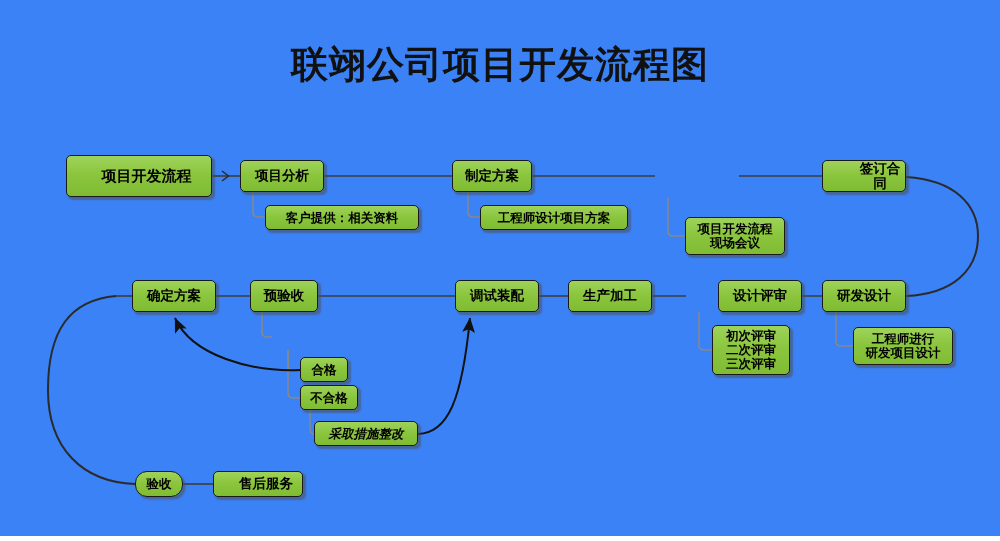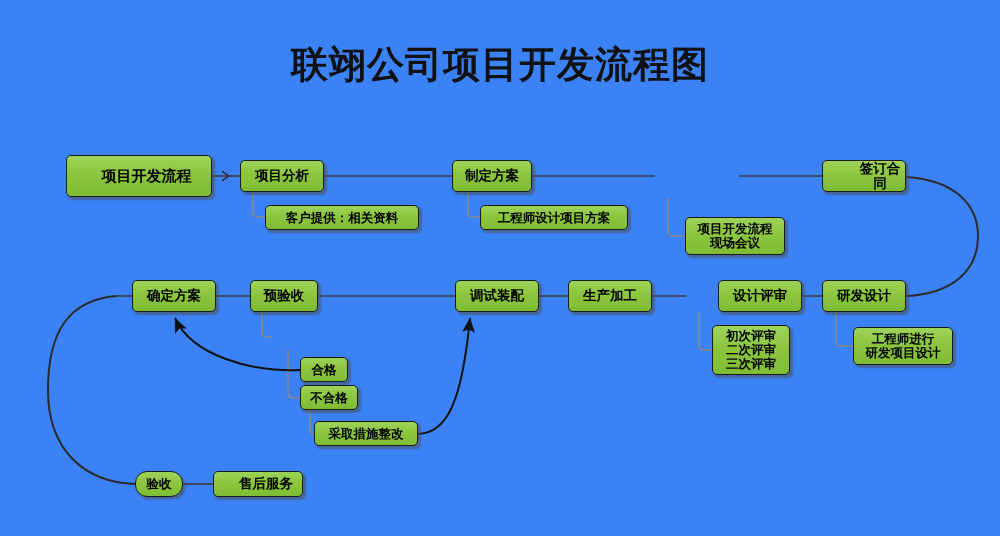--- a/index.html
+++ b/index.html
@@ -142,21 +142,21 @@
 
   <div class="node main" style="left:455px;top:280px;width:84px;height:32px;">调试装配</div>
 
   <div class="node main" style="left:250px;top:280px;width:68px;height:32px;">预验收</div>
 
 
   <div class="node small" style="left:300px;top:357px;width:48px;height:25px;">合格</div>
 
   <div class="node small" style="left:300px;top:385px;width:58px;height:25px;">不合格</div>
 
-  <div class="node small" style="left:314px;top:421px;width:104px;height:25px;">采取措施整改</div>
+  <div class="node small" style="left:314px;top:421px;width:104px;height:25px;font-style:italic;">采取措施整改</div>
 
   <div class="node main" style="left:132px;top:280px;width:84px;height:32px;">确定方案</div>
 
   <div class="node small" style="left:135px;top:471px;width:48px;height:26px;border-radius:12px;">验收</div>
 
   <div class="node main" style="left:213px;top:471px;width:90px;height:26px;padding-left:20px;">售后服务</div>
 
 </div>
 
 </body></html>

